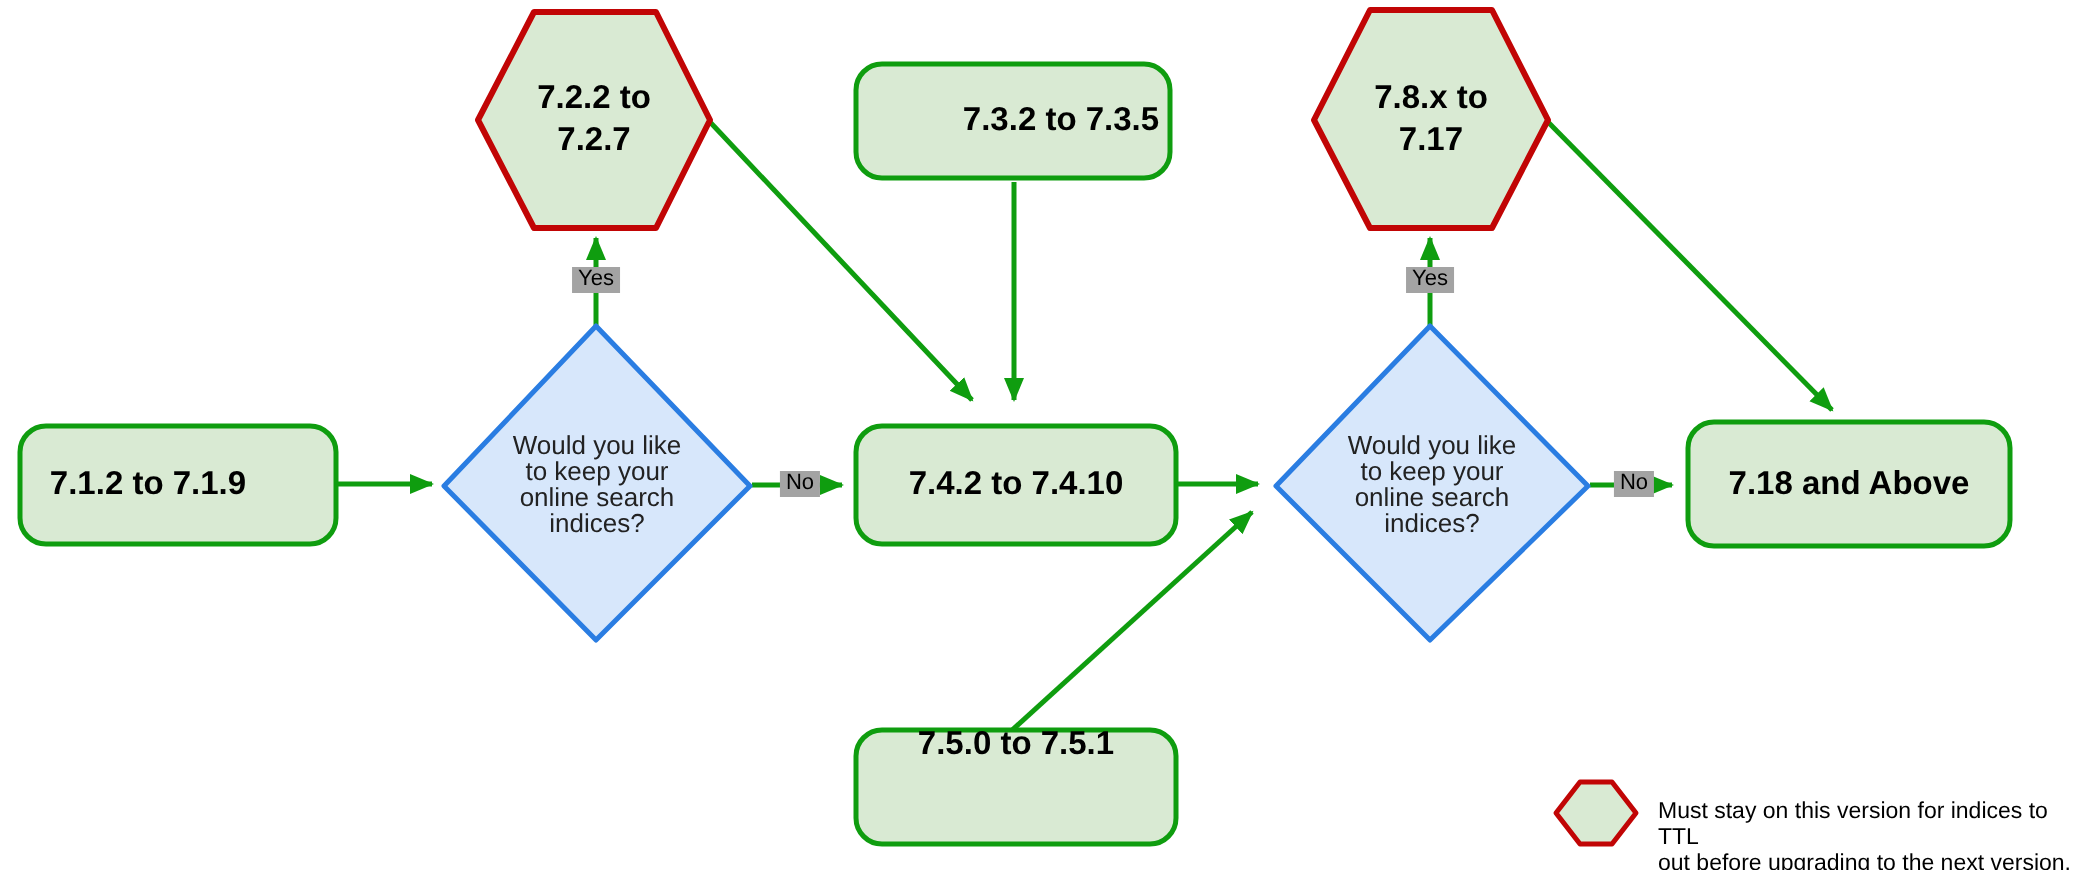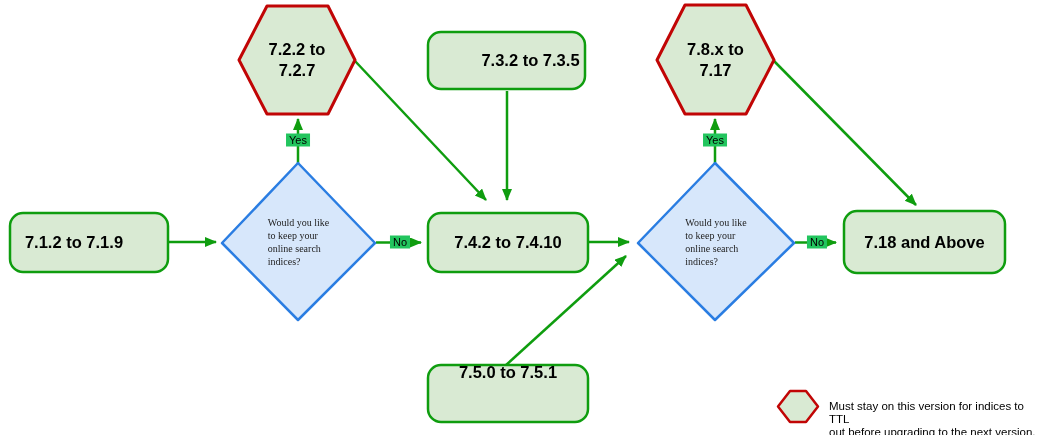--- a/index.html
+++ b/index.html
@@ -27,34 +27,33 @@
     color: #000000;
     white-space: pre-line;
     line-height: 21px;
     pointer-events: none;
   }
   .decision-label {
     position: absolute;
     display: flex;
     align-items: center;
     justify-content: center;
-    text-align: left;
-    font-size: 10px;
+    text-align: center;
+    font-size: 13px;
     line-height: 13px;
     color: #222222;
     white-space: pre-line;
     pointer-events: none;
-    font-family: Liberation Serif, serif;
   }
   .edge-label {
     position: absolute;
     transform: translate(-50%, -50%);
     font-size: 11px;
     color: #000000;
-    background: #22c55e;
+    background: #a3a3a3;
     padding: 0 3px;
     line-height: 13px;
     pointer-events: none;
   }
   .legend-text {
     position: absolute;
     left: 829px;
     top: 390px;
     font-size: 11.5px;
     line-height: 13px;

